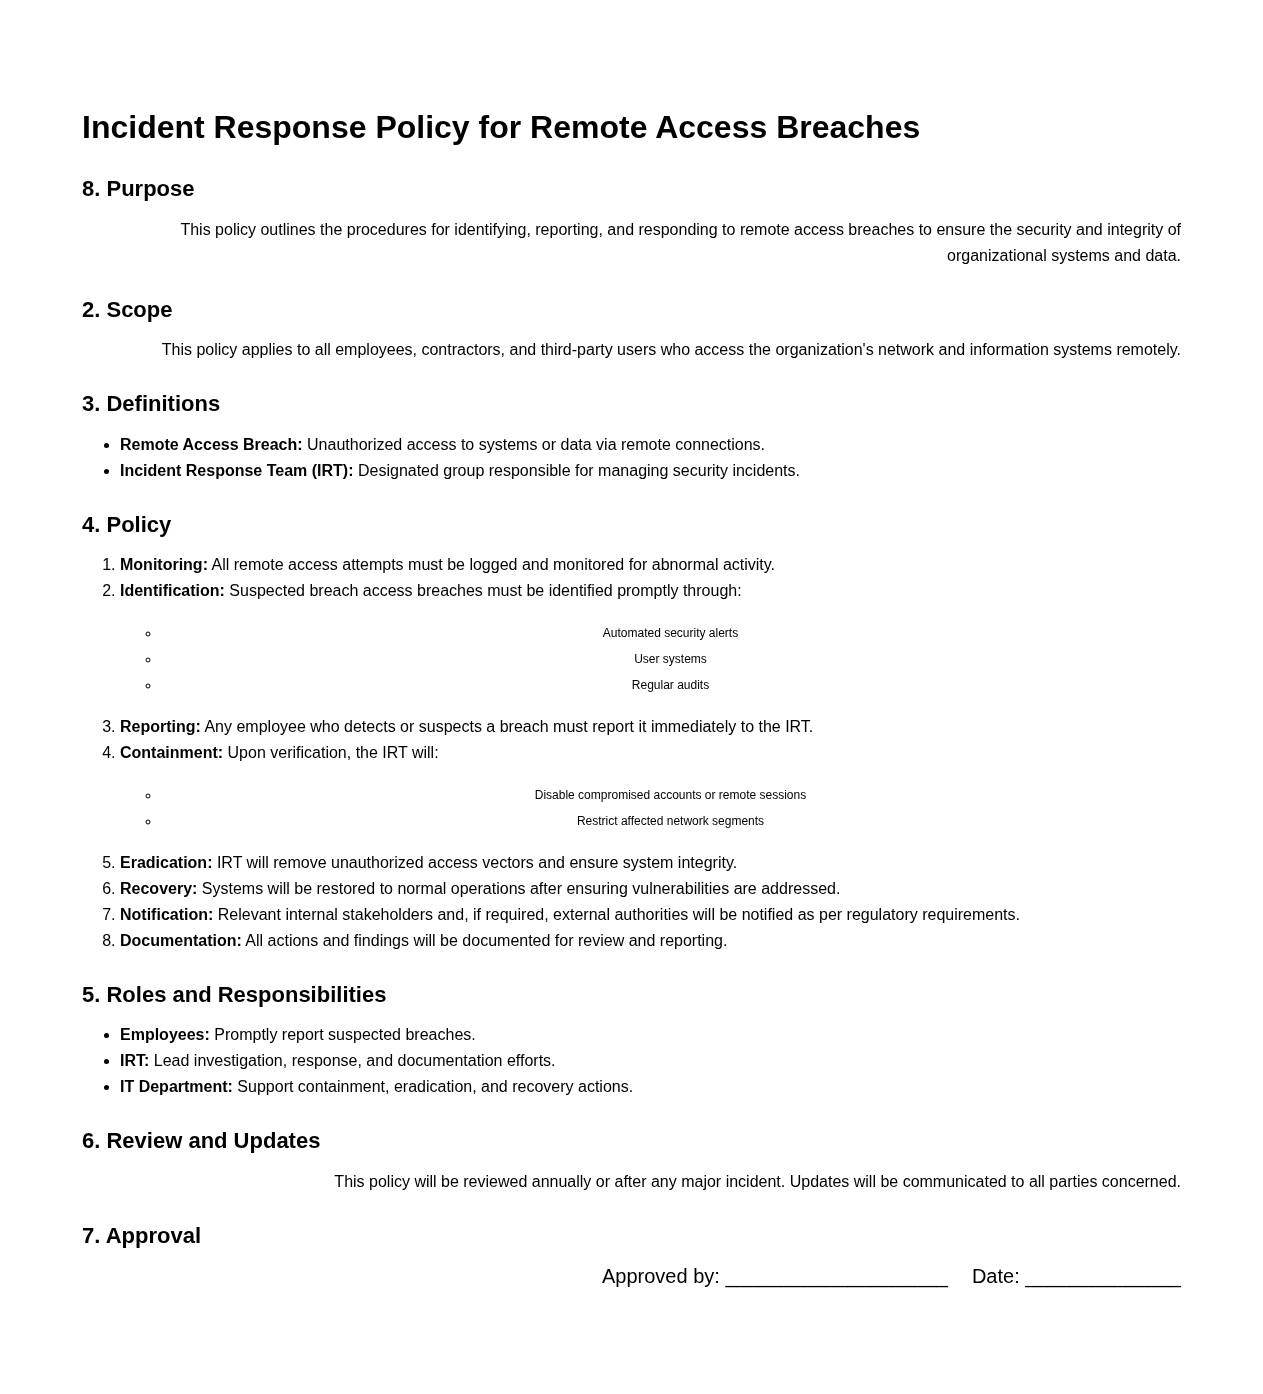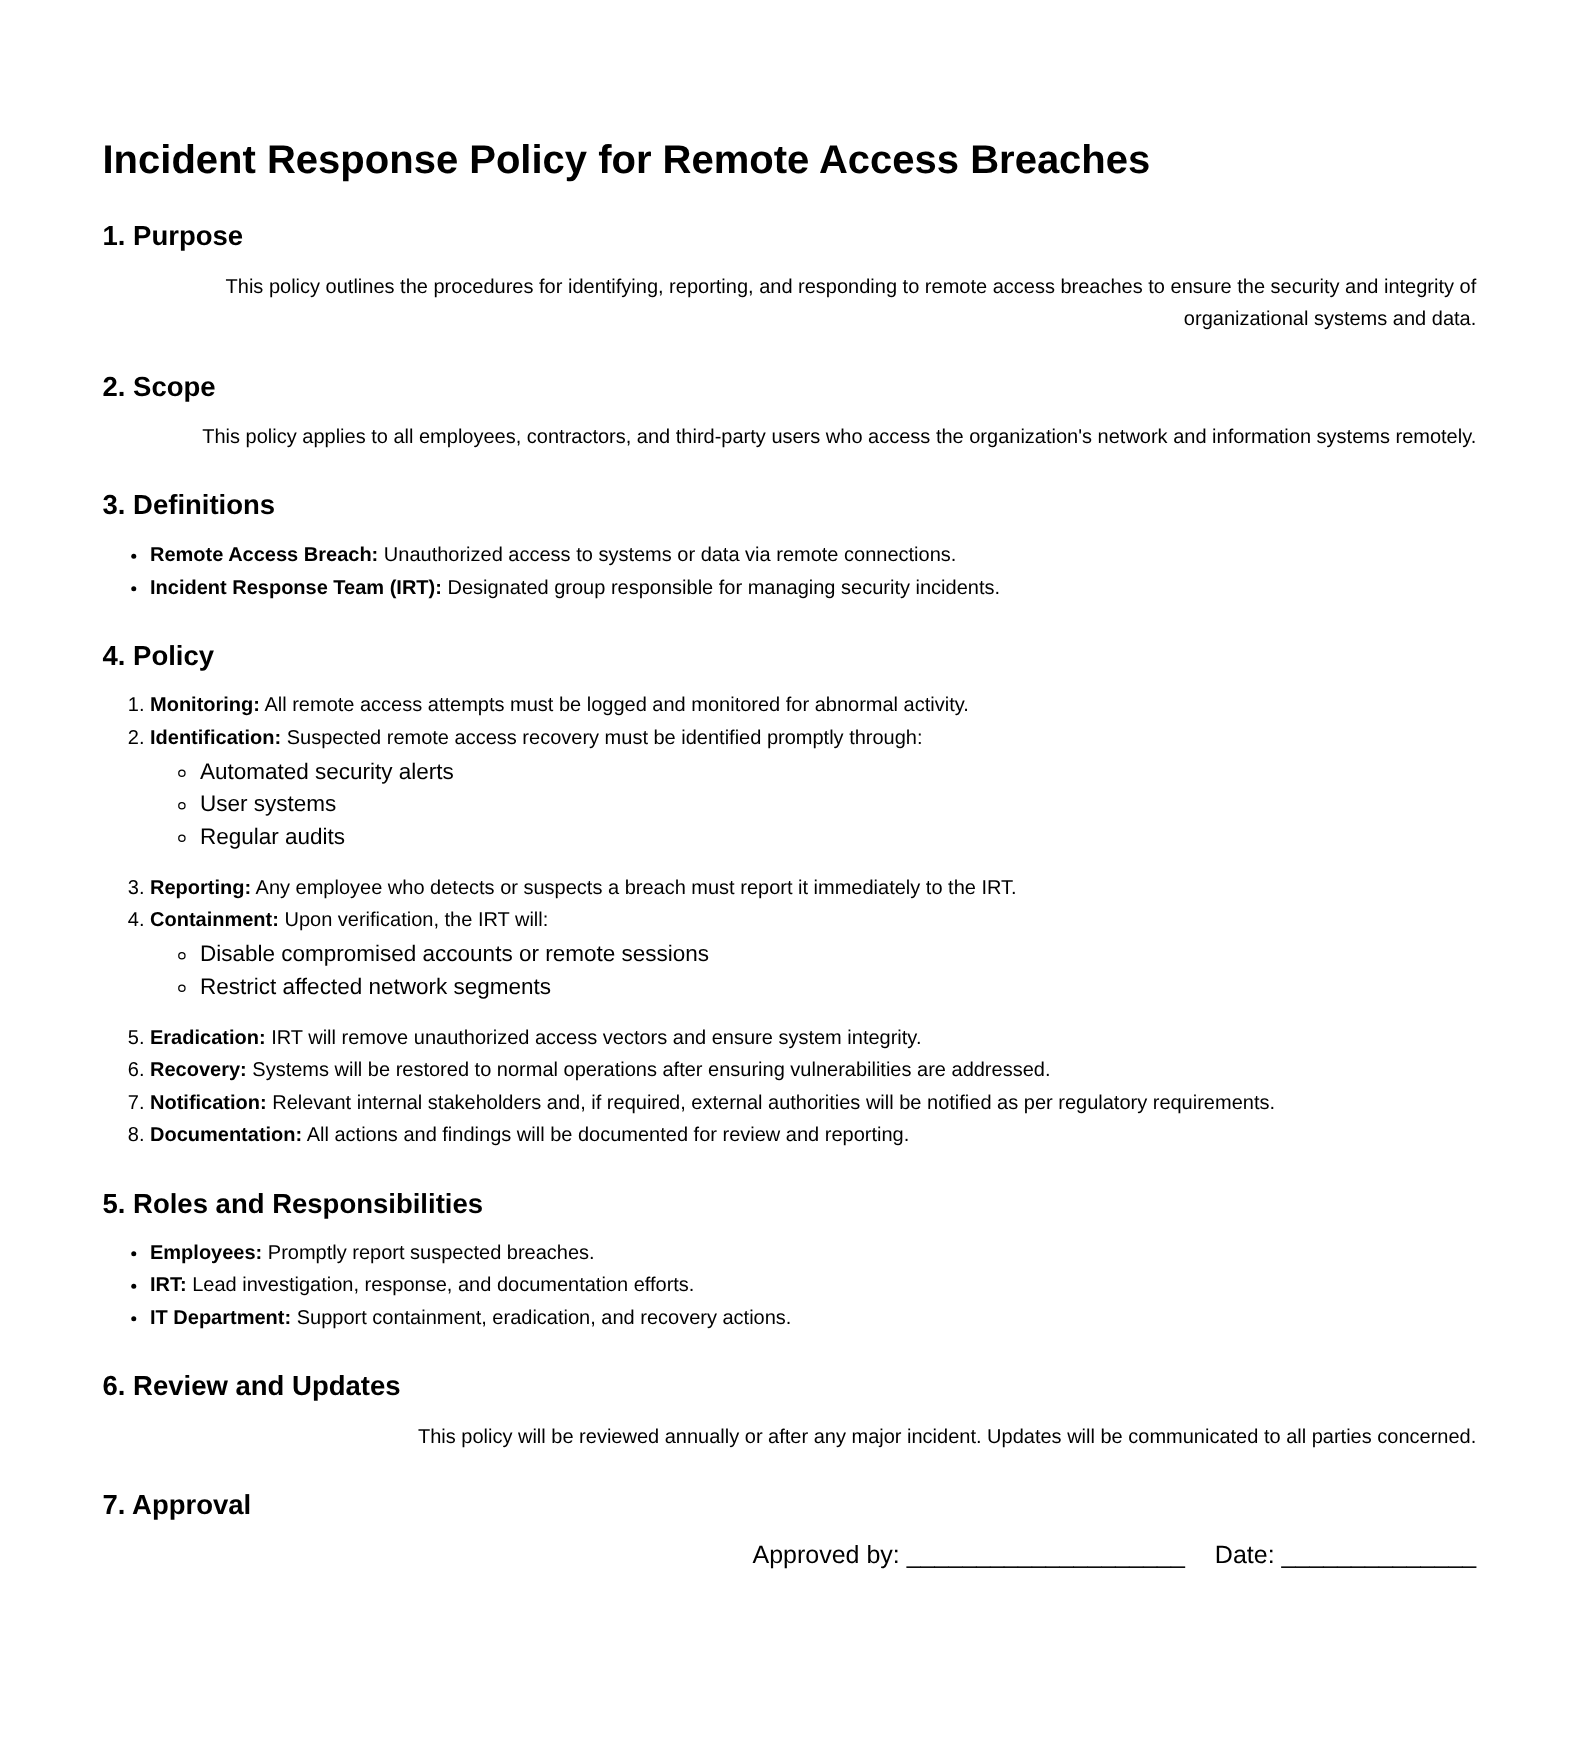--- a/index.html
+++ b/index.html
@@ -32,64 +32,65 @@
   ol.policy-list, ul.top-list {
     font-size: 16px;
     line-height: 26px;
     margin: 14px 0;
     padding-left: 38px;
   }
   ul.top-list { list-style: disc; }
   ol.policy-list { list-style: decimal; }
   li ul.sub-list {
     list-style: circle;
-    margin: 0 0 16px 0;
+    margin: 16px 0 16px 0;
     padding-left: 40px;
-    font-size: 18px;
+    font-size: 12px;
     line-height: 26px;
+    text-align: center;
   }
   .approval-row {
     font-size: 20px;
     line-height: 26px;
     margin: 14px 0;
     white-space: nowrap;
   }
   .date-part { margin-left: 24px; }
   strong { font-weight: bold; }
 </style>
 </head>
 <body>
 
 <div class="page">
 
   <h1>Incident Response Policy for Remote Access Breaches</h1>
 
   <section>
-    <h2>1. Purpose</h2>
+    <h2>8. Purpose</h2>
     <p>This policy outlines the procedures for identifying, reporting, and responding to remote access breaches to ensure the security and integrity of organizational systems and data.</p>
   </section>
 
   <section>
     <h2>2. Scope</h2>
     <p>This policy applies to all employees, contractors, and third-party users who access the organization's network and information systems remotely.</p>
   </section>
 
   <section>
     <h2>3. Definitions</h2>
     <ul class="top-list">
       <li><strong>Remote Access Breach:</strong> <span>Unauthorized access to systems or data via remote connections.</span></li>
       <li><strong>Incident Response Team (IRT):</strong> <span>Designated group responsible for managing security incidents.</span></li>
     </ul>
   </section>
 
   <section>
     <h2>4. Policy</h2>
     <ol class="policy-list">
       <li><strong>Monitoring:</strong> <span>All remote access attempts must be logged and monitored for abnormal activity.</span></li>
-      <li><strong>Identification:</strong> <span>Suspected remote access recovery must be identified promptly through:</span>
+      <li><strong>Identification:</strong> <span>Suspected breach access breaches must be identified promptly through:</span>
         <ul class="sub-list">
           <li>Automated security alerts</li>
           <li>User systems</li>
           <li>Regular audits</li>
         </ul>
       </li>
       <li><strong>Reporting:</strong> <span>Any employee who detects or suspects a breach must report it immediately to the IRT.</span></li>
       <li><strong>Containment:</strong> <span>Upon verification, the IRT will:</span>
         <ul class="sub-list">
           <li>Disable compromised accounts or remote sessions</li>

